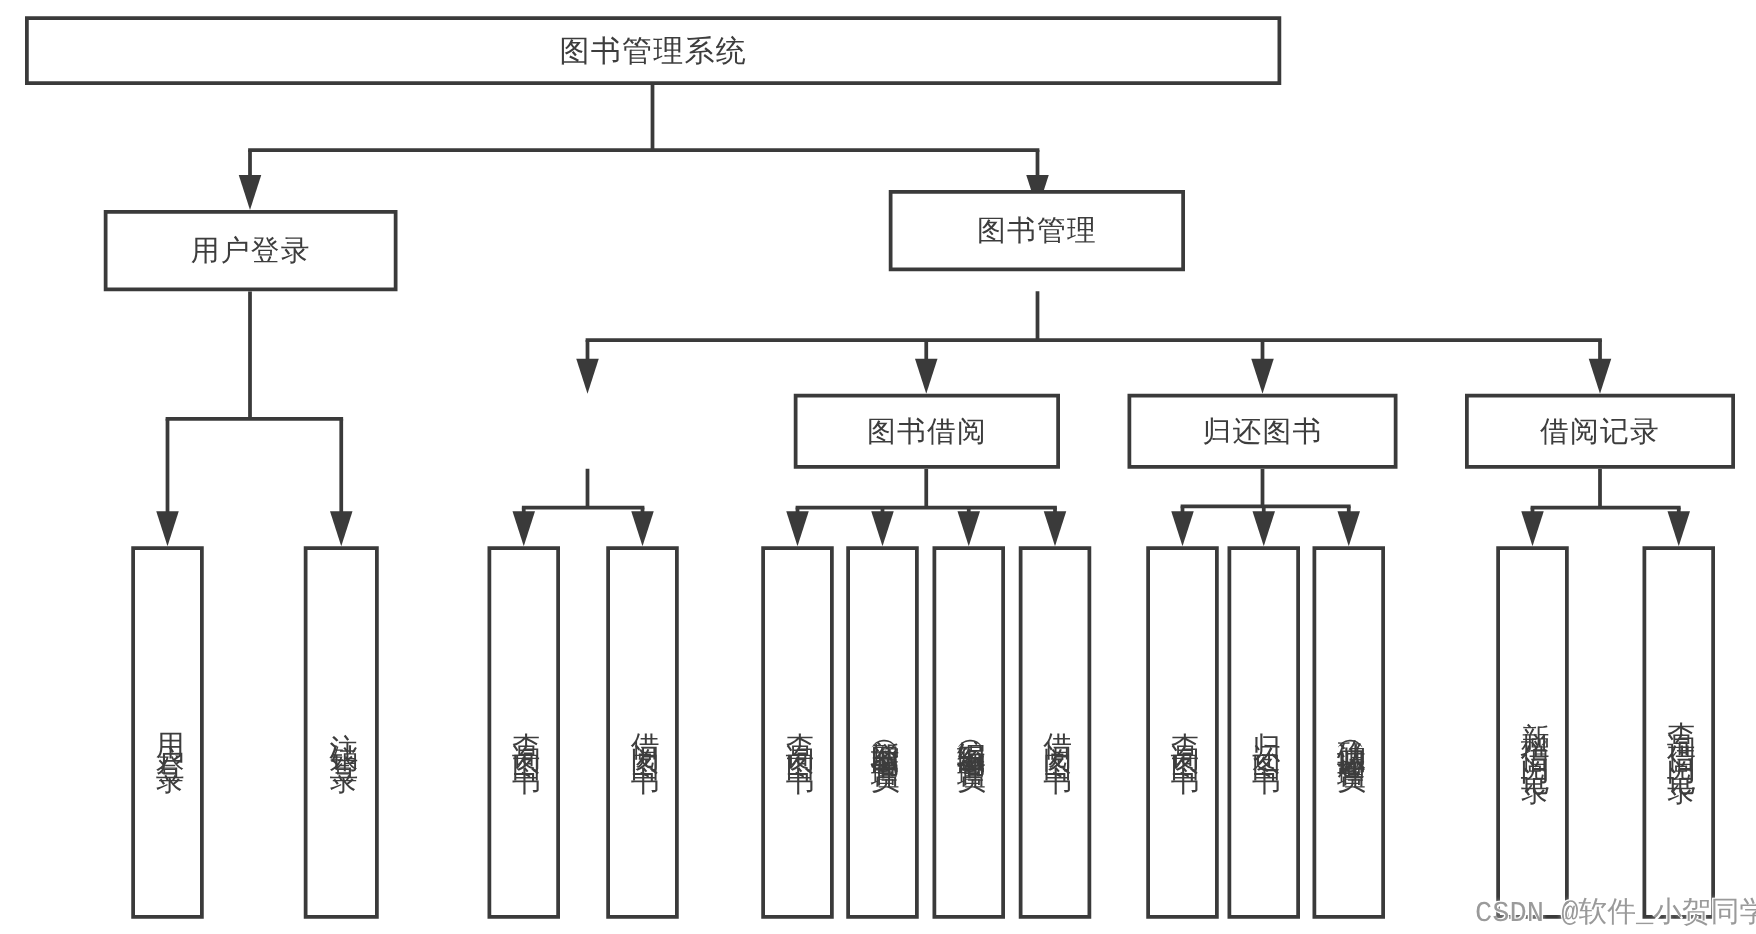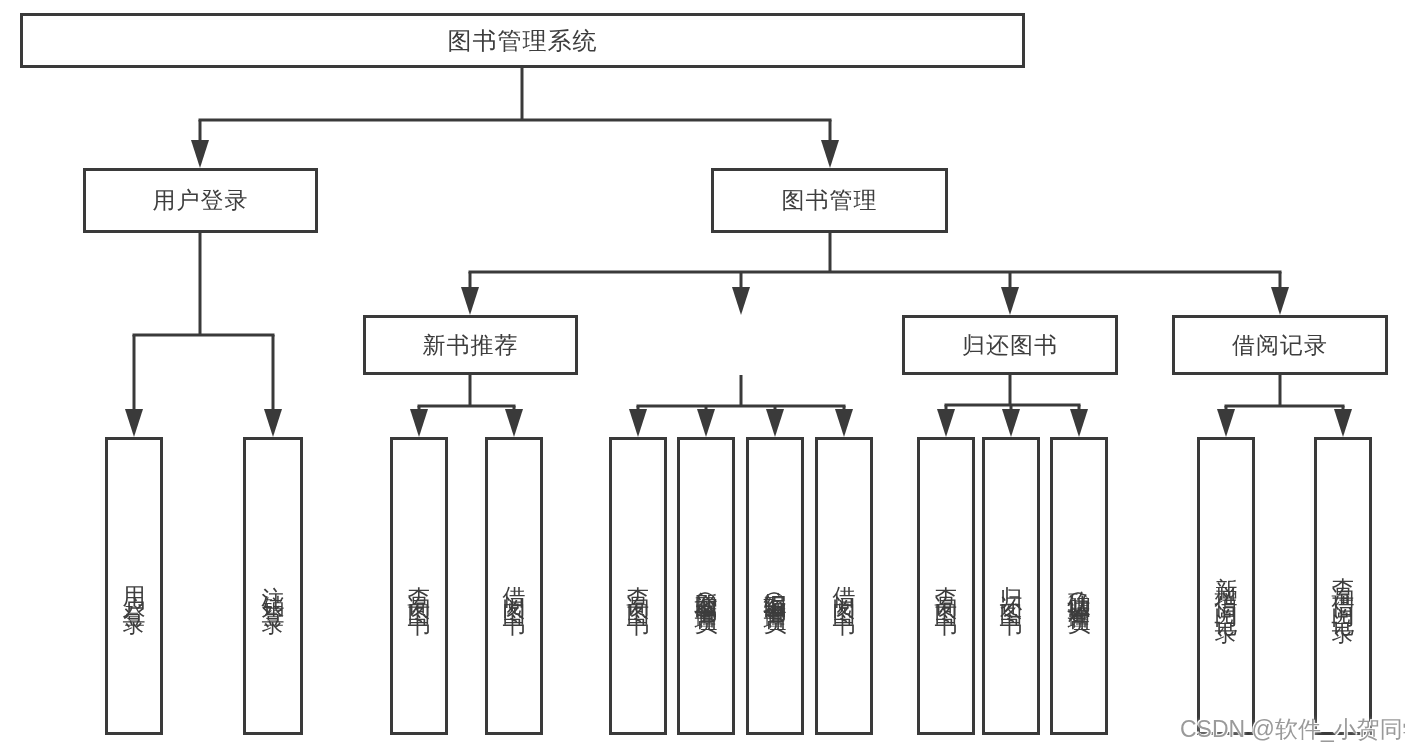--- a/index.html
+++ b/index.html
@@ -9,21 +9,21 @@
     --page_bg: #ffffff;
     --watermark: #9a9a9a;
   }
   * { margin: 0; padding: 0; box-sizing: border-box; }
   html, body { background: var(--page_bg); }
   .canvas {
     position: relative;
     width: 1405px;
     height: 747px;
     background: var(--page_bg);
-    font-family: Liberation Sans, sans-serif;
+    font-family: Liberation Mono, monospace;
     overflow: hidden;
   }
   .wires {
     position: absolute;
     left: 0; top: 0;
     width: 1405px; height: 747px;
     pointer-events: none;
   }
   .wires line { stroke: var(--line); stroke-width: 3; }
   .wires polygon { fill: var(--line); stroke: none; }
@@ -146,26 +146,26 @@
     </g>
   </svg>
 
   <div class="box root" style="left:20px;top:13px;width:1005px;height:55px">
     <span class="hlabel">图书管理系统</span>
   </div>
 
   <div class="box" style="left:83px;top:168px;width:235px;height:65px">
     <span class="hlabel">用户登录</span>
   </div>
-  <div class="box" style="left:711px;top:168px;width:237px;height:65px">
+  <div class="box" style="left:711px;top:152px;width:237px;height:65px">
     <span class="hlabel">图书管理</span>
   </div>
 
-  <div class="box" style="left:363px;top:315px;width:215px;height:60px">
-    <span class="hlabel">新书推荐</span>
+  <div class="box" style="left:635px;top:315px;width:213px;height:60px">
+    <span class="hlabel">图书借阅</span>
   </div>
   <div class="box" style="left:902px;top:315px;width:216px;height:60px">
     <span class="hlabel">归还图书</span>
   </div>
   <div class="box" style="left:1172px;top:315px;width:216px;height:60px">
     <span class="hlabel">借阅记录</span>
   </div>
 
   <div class="box" style="left:105px;top:437px;width:58px;height:298px">
     <span class="vlabel">用户登录</span>

